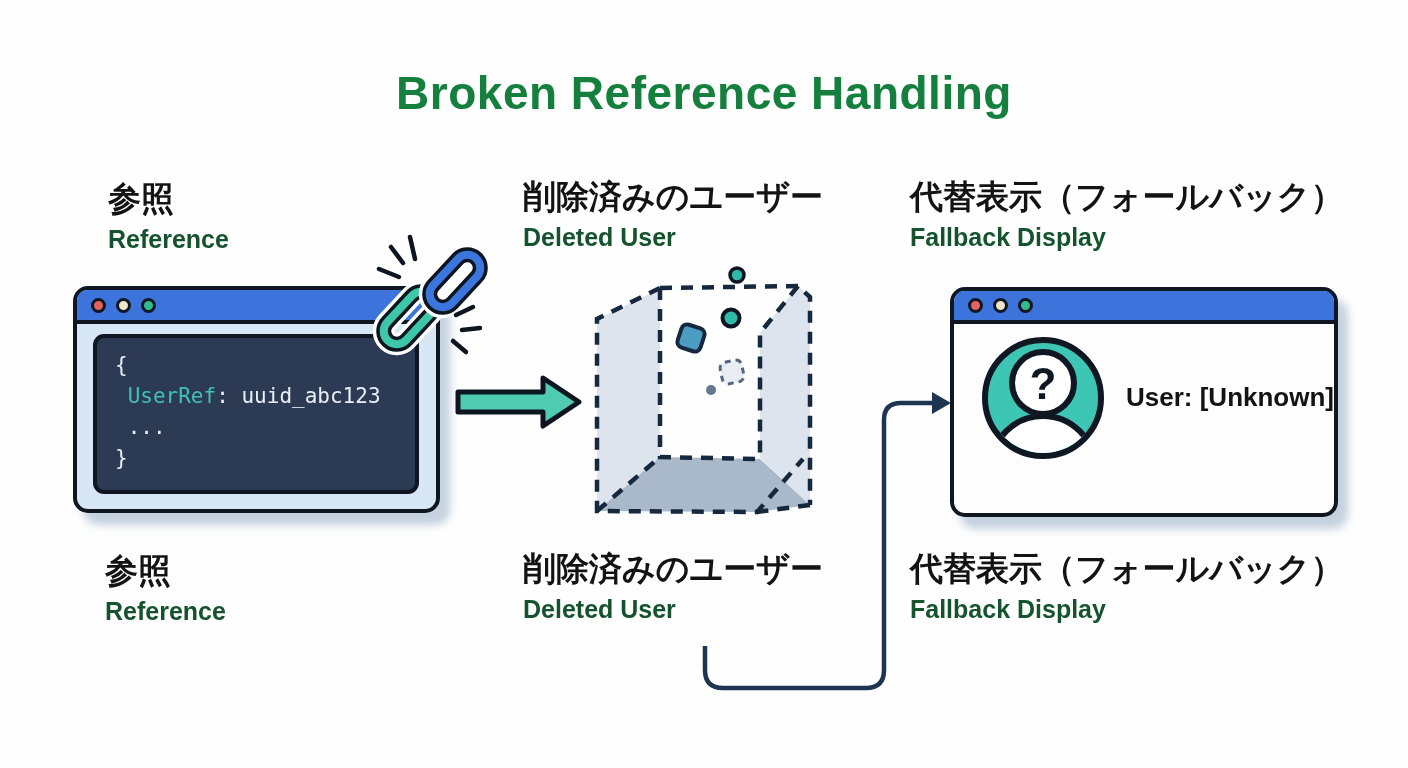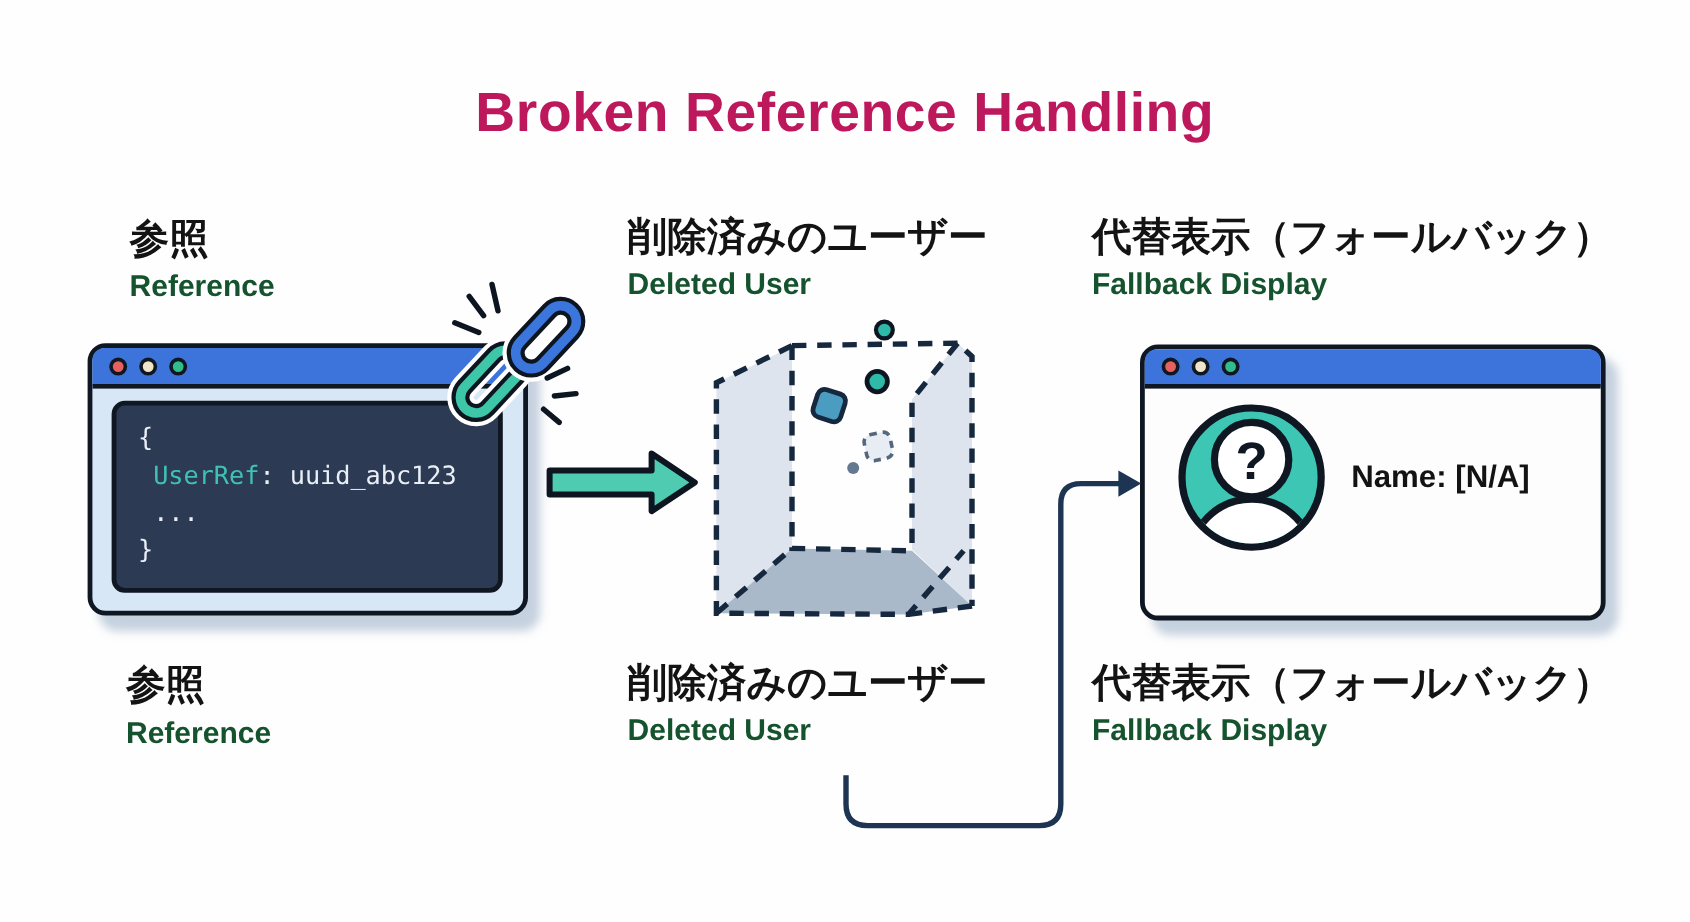--- a/index.html
+++ b/index.html
@@ -4,21 +4,21 @@
 <style>
   html,body{margin:0;padding:0;background:#ffffff;}
   .canvas{
     position:relative;width:1408px;height:768px;overflow:hidden;
     background:#fefefe;
     font-family:"Liberation Sans","DejaVu Sans",sans-serif;
     color:#131313;
   }
   .title{
     position:absolute;left:0;top:66px;width:100%;text-align:center;
-    font-size:46px;font-weight:800;letter-spacing:.5px;color:#be185d;
+    font-size:46px;font-weight:800;letter-spacing:.5px;color:#15803d;
   }
   .label-group{position:absolute;text-align:left;}
   .jp-label{font-size:33px;font-weight:800;line-height:38px;color:#131313;}
   .en-label{font-size:25px;font-weight:700;line-height:30px;margin-top:6px;color:#14532d;}
 
   
   .window{
     position:absolute;border:4px solid #0f1722;border-radius:15px;
     box-shadow:10px 12px 8px rgba(150,172,197,.55);
     box-sizing:border-box;
@@ -109,21 +109,21 @@
           </clipPath>
       </defs>
       <circle cx="65" cy="65" r="58" fill="#3ec6b4" stroke="#0f1722" stroke-width="6"></circle>
       <g clip-path="url(#avclip)">
         <circle cx="65" cy="135" r="52" fill="#ffffff" stroke="#0f1722" stroke-width="6"></circle>
       </g>
       <circle cx="65" cy="50" r="31" fill="#ffffff" stroke="#0f1722" stroke-width="6"></circle>
       <text x="65" y="66" text-anchor="middle" font-size="44" font-weight="700" fill="#0f1722" font-family="Liberation Sans, DejaVu Sans, sans-serif">?</text>
     </svg>
     <div class="fallback-text">
-      <div>Name: [N/A]</div>
+      <div>User: [Unknown]</div>
     </div>
   </div>
 
   <svg class="overlay" width="1408" height="768" viewBox="0 0 1408 768">
 
     <g>
       <polygon points="660,289 597,319 597,511 660,457" fill="#dde4ee"></polygon>
       <polygon points="798,286 810,297 810,505 760,458 760,333" fill="#dde4ee"></polygon>
       <polygon points="660,457 760,459 810,505 757,512 597,511" fill="#a9b9ca"></polygon>
       <g stroke="#16283e" stroke-width="4.5" stroke-dasharray="12 9" fill="none">

